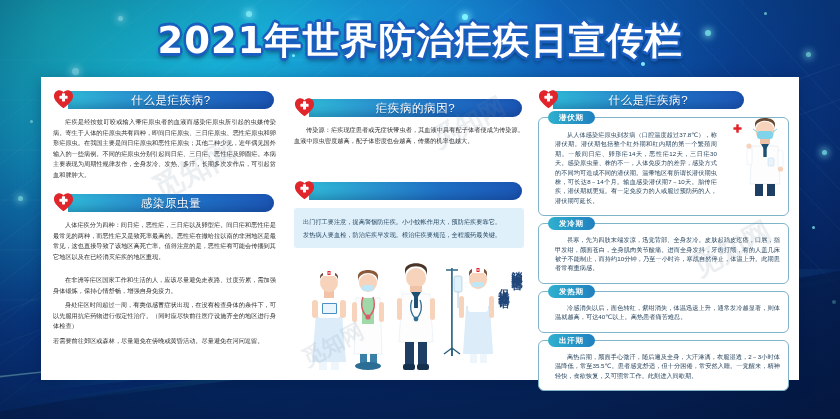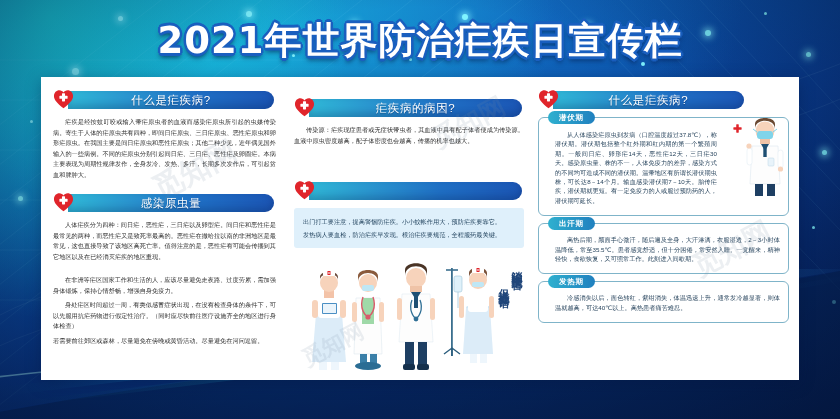--- a/index.html
+++ b/index.html
@@ -411,29 +411,33 @@
           <rect x="34" y="42" width="6" height="8" rx="1" fill="#e8f3fa" stroke="#bcd6e6" stroke-width="0.5"></rect>
           <rect x="13" y="32" width="5" height="17" rx="2.5" fill="#ffffff" stroke="#dde8f0" stroke-width="0.5"></rect>
           <circle cx="15" cy="30" r="2.6" fill="#f7d3bb"></circle>
           <rect x="44" y="34" width="5" height="18" rx="2.5" fill="#ffffff" stroke="#dde8f0" stroke-width="0.5"></rect>
           <circle cx="46.5" cy="53" r="2.6" fill="#f7d3bb"></circle>
           <rect x="21" y="68" width="8" height="12" fill="#1e3f63"></rect>
           <rect x="33" y="68" width="8" height="12" fill="#1e3f63"></rect>
         </svg>
       </div>
 
+      <div class="card">
+        <div class="tag">发冷期</div>
+        <p class="para">畏寒，先为四肢末端发凉，迅觉背部、全身发冷。皮肤起鸡皮疙瘩，口唇，指甲发绀，颜面苍白，全身肌肉关节酸痛。进而全身发抖，牙齿打颤，有的人盖几床被子不能制止，而持约10分钟，乃至一小时许，寒战自然停止，体温上升。此期患者常有重病感。</p>
+      </div>
+
+      <div class="card">
+        <div class="tag">发热期</div>
+        <p class="para">冷感消失以后，面色转红，紫绀消失，体温迅速上升，通常发冷越显著，则体温就越高，可达40℃以上。高热患者痛苦难忍。</p>
+      </div>
 
       <div class="card">
         <div class="tag">出汗期</div>
         <p class="para">高热后期，颜面手心微汗，随后遍及全身，大汗淋漓，衣服湿透，2－3小时体温降低，常至35.5℃。患者感觉舒适，但十分困倦，常安然入睡。一觉醒来，精神轻快，食欲恢复，又可照常工作。此刻进入间歇期。</p>
-      </div>
-
-      <div class="card">
-        <div class="tag">发热期</div>
-        <p class="para">冷感消失以后，面色转红，紫绀消失，体温迅速上升，通常发冷越显著，则体温就越高，可达40℃以上。高热患者痛苦难忍。</p>
       </div>
 
     </div>
   </div>
 
   <div class="wm a">觅知网</div>
   <div class="wm b">觅知网</div>
   <div class="wm c">觅知网</div>
   <div class="wm d">觅知网</div>
 

